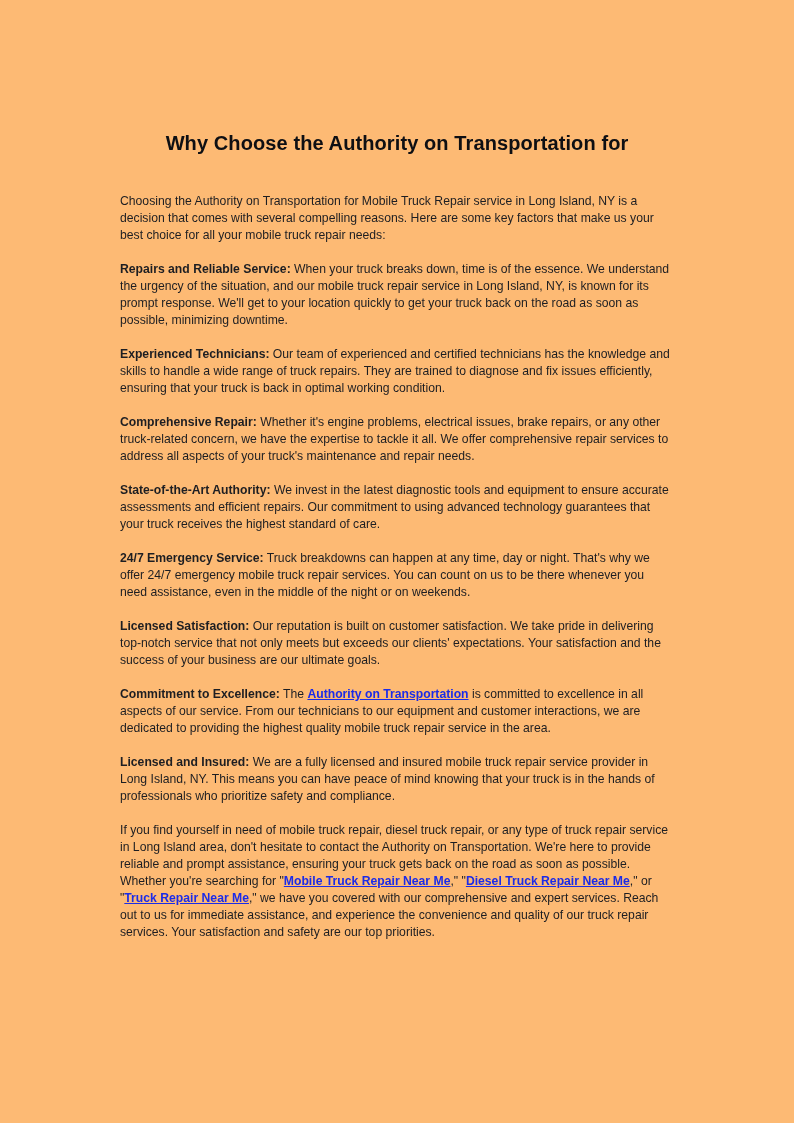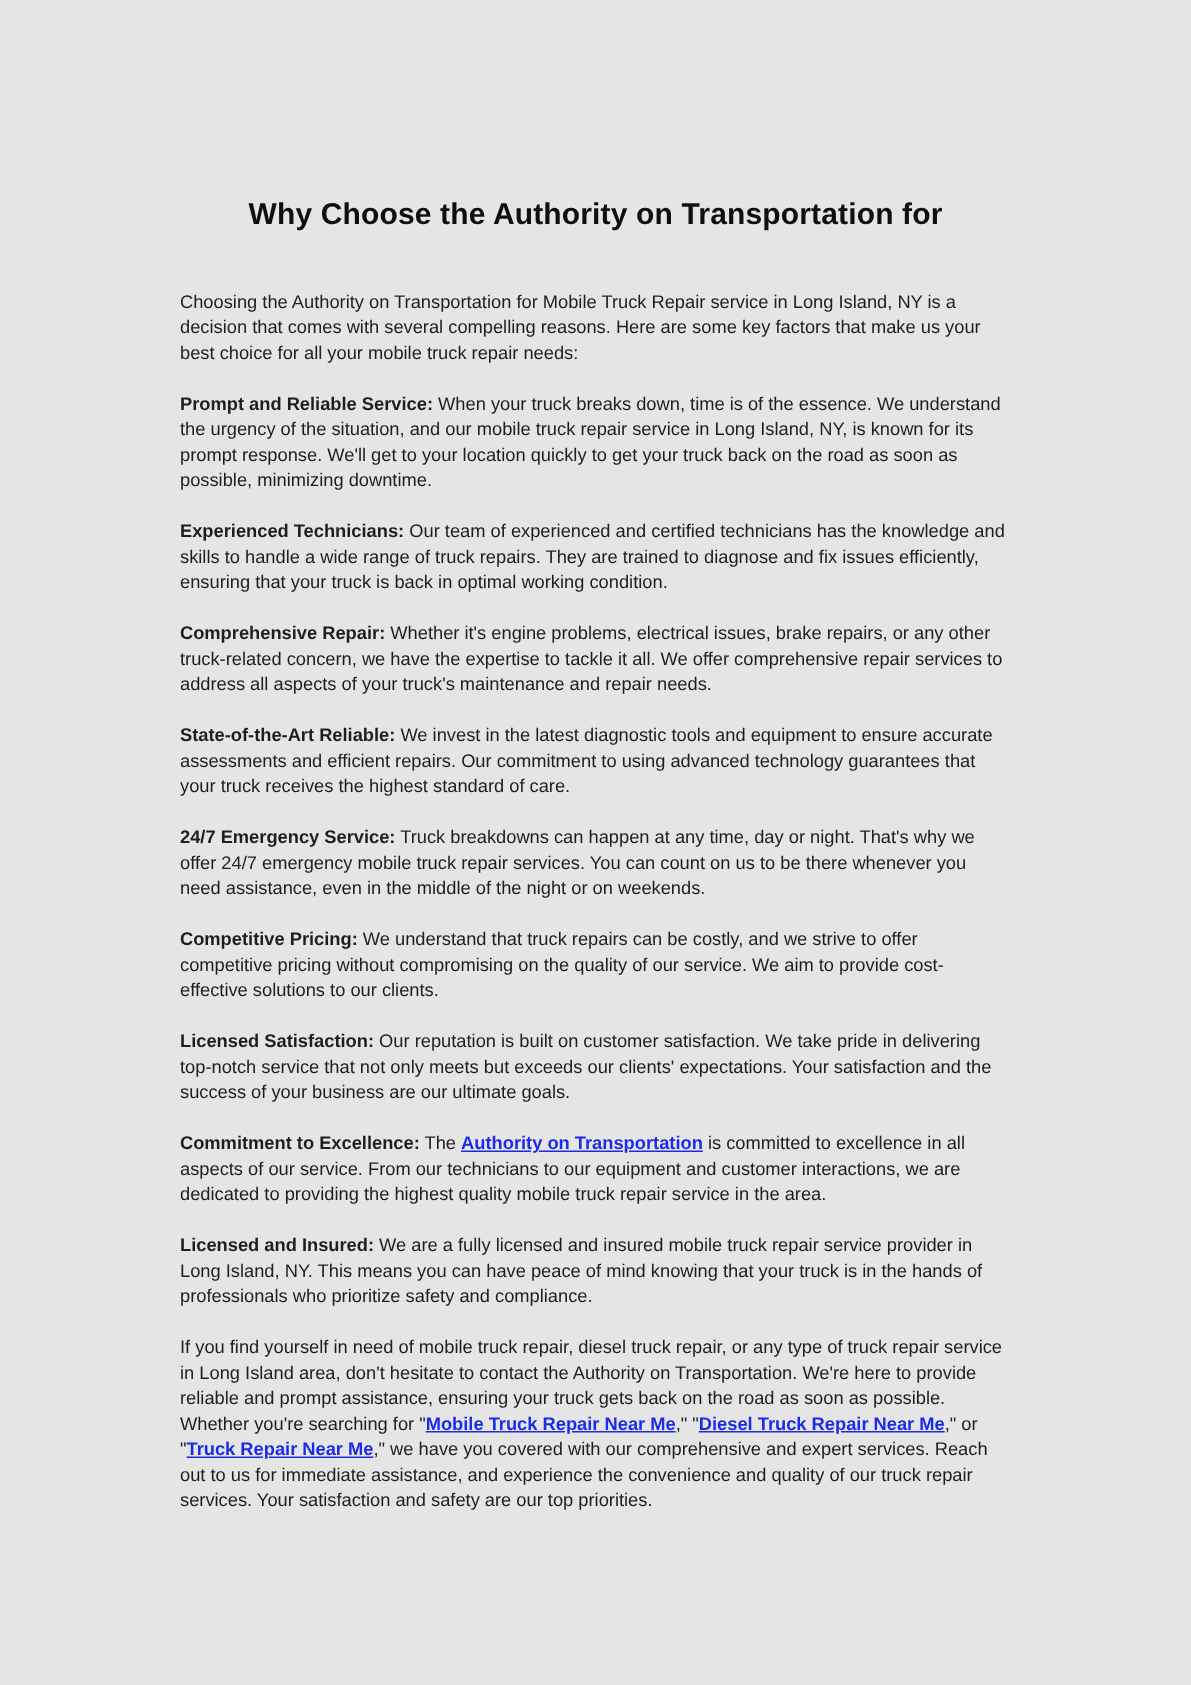--- a/index.html
+++ b/index.html
@@ -1,20 +1,20 @@
 <!DOCTYPE html>
 <html><head>
 <meta charset="utf-8">
 <style>
   html, body { margin: 0; padding: 0; }
   .page {
     position: relative;
     width: 794px;
     height: 1123px;
-    background: #e5e5e5;
+    background: #fdba74;
     box-sizing: border-box;
     padding: 130px 120px 0 120px;
     font-family: "Liberation Sans", sans-serif;
     color: #1d1e22;
     overflow: hidden;
   }
   .title {
     margin: 0;
     font-size: 20px;
     line-height: 27px;
@@ -41,24 +41,23 @@
 </style>
 </head>
 <body>
 
 <div class="page">
   <h1 class="title">
     <span class="title-line">Why Choose the Authority on Transportation for</span>
   </h1>
   <div class="doc-body" id="paragraphs">
       <p><span>Choosing the Authority on Transportation for Mobile Truck Repair service in Long Island, NY is a decision that comes with several compelling reasons. Here are some key factors that make us your best choice for all your mobile truck repair needs:</span></p>
-      <p><span class="lead">Prompt and Reliable Service:</span><span> When your truck breaks down, time is of the essence. We understand the urgency of the situation, and our mobile truck repair service in Long Island, NY, is known for its prompt response. We'll get to your location quickly to get your truck back on the road as soon as possible, minimizing downtime.</span></p>
+      <p><span class="lead">Repairs and Reliable Service:</span><span> When your truck breaks down, time is of the essence. We understand the urgency of the situation, and our mobile truck repair service in Long Island, NY, is known for its prompt response. We'll get to your location quickly to get your truck back on the road as soon as possible, minimizing downtime.</span></p>
       <p><span class="lead">Experienced Technicians:</span><span> Our team of experienced and certified technicians has the knowledge and skills to handle a wide range of truck repairs. They are trained to diagnose and fix issues efficiently, ensuring that your truck is back in optimal working condition.</span></p>
       <p><span class="lead">Comprehensive Repair:</span><span> Whether it's engine problems, electrical issues, brake repairs, or any other truck-related concern, we have the expertise to tackle it all. We offer comprehensive repair services to address all aspects of your truck's maintenance and repair needs.</span></p>
-      <p><span class="lead">State-of-the-Art Reliable:</span><span> We invest in the latest diagnostic tools and equipment to ensure accurate assessments and efficient repairs. Our commitment to using advanced technology guarantees that your truck receives the highest standard of care.</span></p>
+      <p><span class="lead">State-of-the-Art Authority:</span><span> We invest in the latest diagnostic tools and equipment to ensure accurate assessments and efficient repairs. Our commitment to using advanced technology guarantees that your truck receives the highest standard of care.</span></p>
       <p><span class="lead">24/7 Emergency Service:</span><span> Truck breakdowns can happen at any time, day or night. That's why we offer 24/7 emergency mobile truck repair services. You can count on us to be there whenever you need assistance, even in the middle of the night or on weekends.</span></p>
-      <p><span class="lead">Competitive Pricing:</span><span> We understand that truck repairs can be costly, and we strive to offer competitive pricing without compromising on the quality of our service. We aim to provide cost-effective solutions to our clients.</span></p>
       <p><span class="lead">Licensed Satisfaction:</span><span> Our reputation is built on customer satisfaction. We take pride in delivering top-notch service that not only meets but exceeds our clients' expectations. Your satisfaction and the success of your business are our ultimate goals.</span></p>
       <p><span class="lead">Commitment to Excellence:</span><span> The </span><a href="#" class="doc-link">Authority on Transportation</a><span> is committed to excellence in all aspects of our service. From our technicians to our equipment and customer interactions, we are dedicated to providing the highest quality mobile truck repair service in the area.</span></p>
       <p><span class="lead">Licensed and Insured:</span><span> We are a fully licensed and insured mobile truck repair service provider in Long Island, NY. This means you can have peace of mind knowing that your truck is in the hands of professionals who prioritize safety and compliance.</span></p>
       <p><span>If you find yourself in need of mobile truck repair, diesel truck repair, or any type of truck repair service in Long Island area, don't hesitate to contact the Authority on Transportation. We're here to provide reliable and prompt assistance, ensuring your truck gets back on the road as soon as possible. Whether you're searching for "</span><a href="#" class="doc-link">Mobile Truck Repair Near Me</a><span>," "</span><a href="#" class="doc-link">Diesel Truck Repair Near Me</a><span>," or "</span><a href="#" class="doc-link">Truck Repair Near Me</a><span>," we have you covered with our comprehensive and expert services. Reach out to us for immediate assistance, and experience the convenience and quality of our truck repair services. Your satisfaction and safety are our top priorities.</span></p>
     </div>
 </div>
 
 </body></html>

